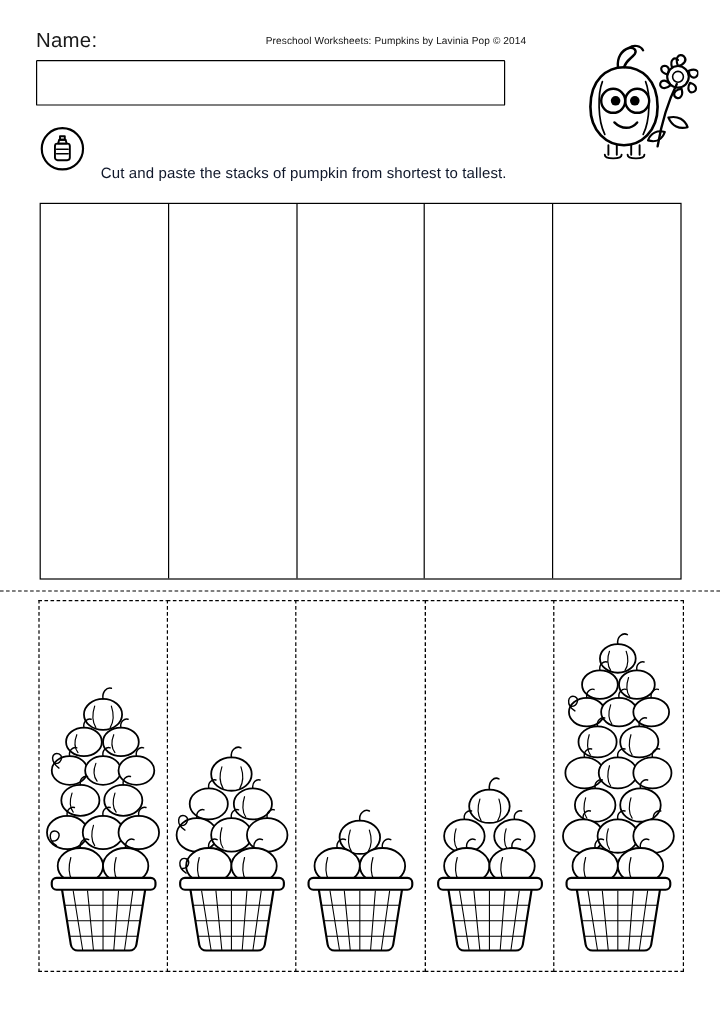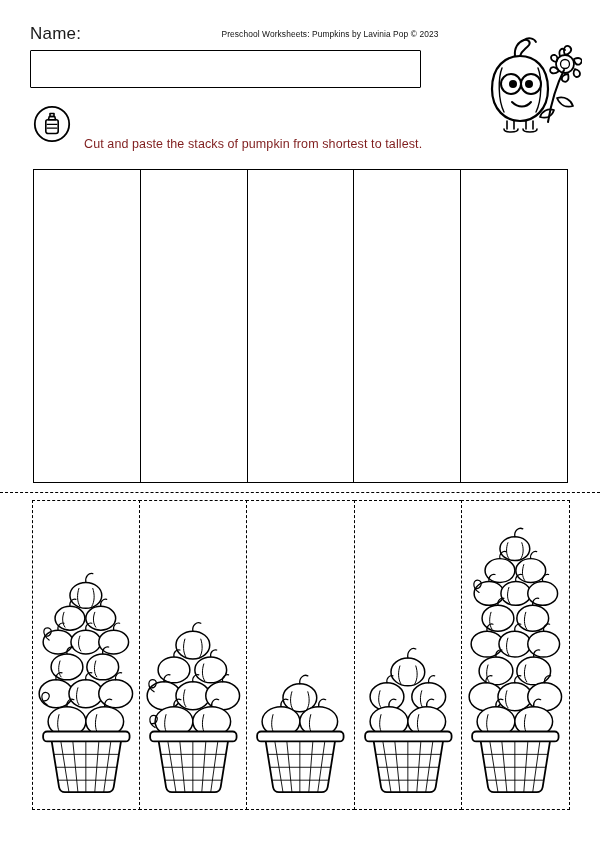--- a/index.html
+++ b/index.html
@@ -78,21 +78,21 @@
     font-size: 21px;
     font-weight: bold;
     letter-spacing: 0.2px;
     color: #000;
   }
   .subtitle {
     position: absolute;
     left: 84px;
     top: 137px;
     font-size: 12.5px;
-    color: #7f1d1d;
+    color: #0f172a;
     letter-spacing: 0.1px;
   }
 
   
   .grid {
     position: absolute;
     left: 33px;
     top: 169px;
     width: 535px;
     height: 314px;
@@ -154,21 +154,21 @@
     white-space: nowrap;
   }
 </style>
 </head>
 <body>
 
 <div class="page">
 
   <div class="name-label">Name:</div>
   <input class="name-box" type="text" value="" placeholder="" style="">
-  <div class="credit">Preschool Worksheets: Pumpkins by Lavinia Pop © 2023</div>
+  <div class="credit">Preschool Worksheets: Pumpkins by Lavinia Pop © 2014</div>
 
   <div class="mascot">
     <svg viewBox="0 0 130 120" xmlns="http://www.w3.org/2000/svg" fill="none" stroke="#000" stroke-width="1.8" stroke-linecap="round" stroke-linejoin="round">
 
       <path d="M96 96 C100 72 106 56 112 44" stroke-width="2"></path>
       <path d="M105 72 C113 70 119 74 121 80 C114 82 108 79 105 72Z"></path>
       <path d="M102 84 C96 82 90 85 88 91 C95 93 100 90 102 84Z"></path>
 
       <g>
         <circle cx="113" cy="38" r="9"></circle>

